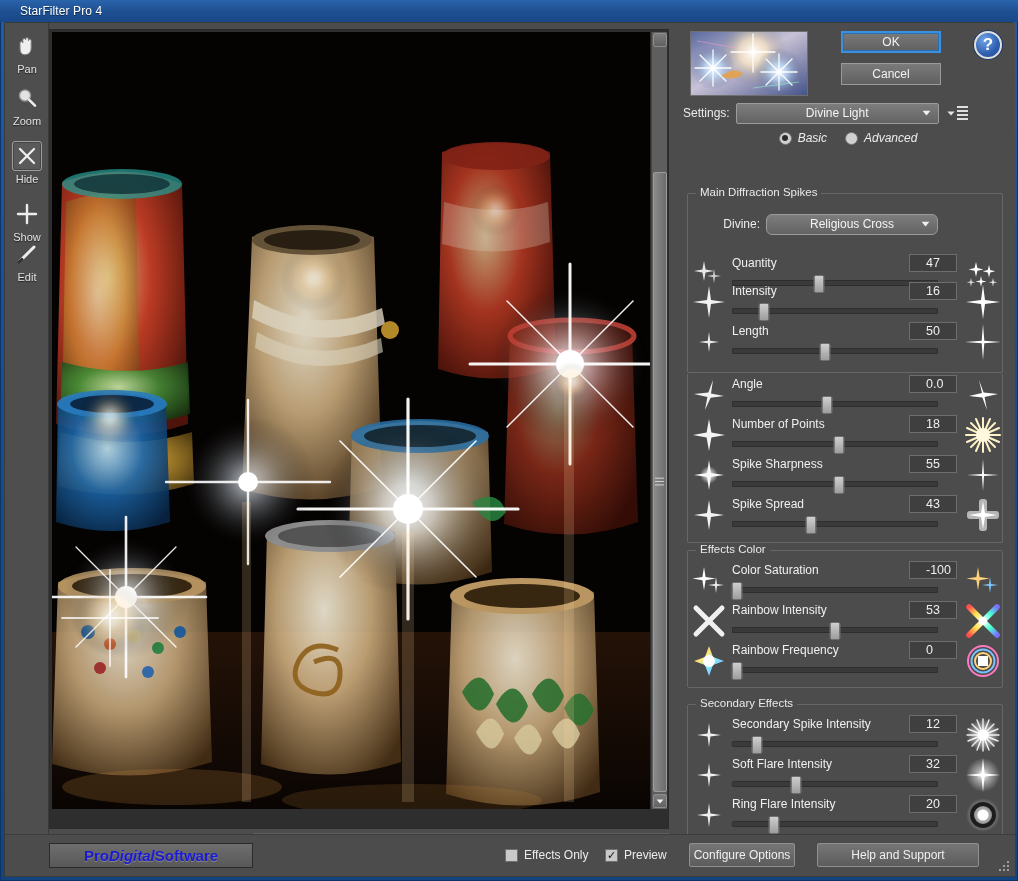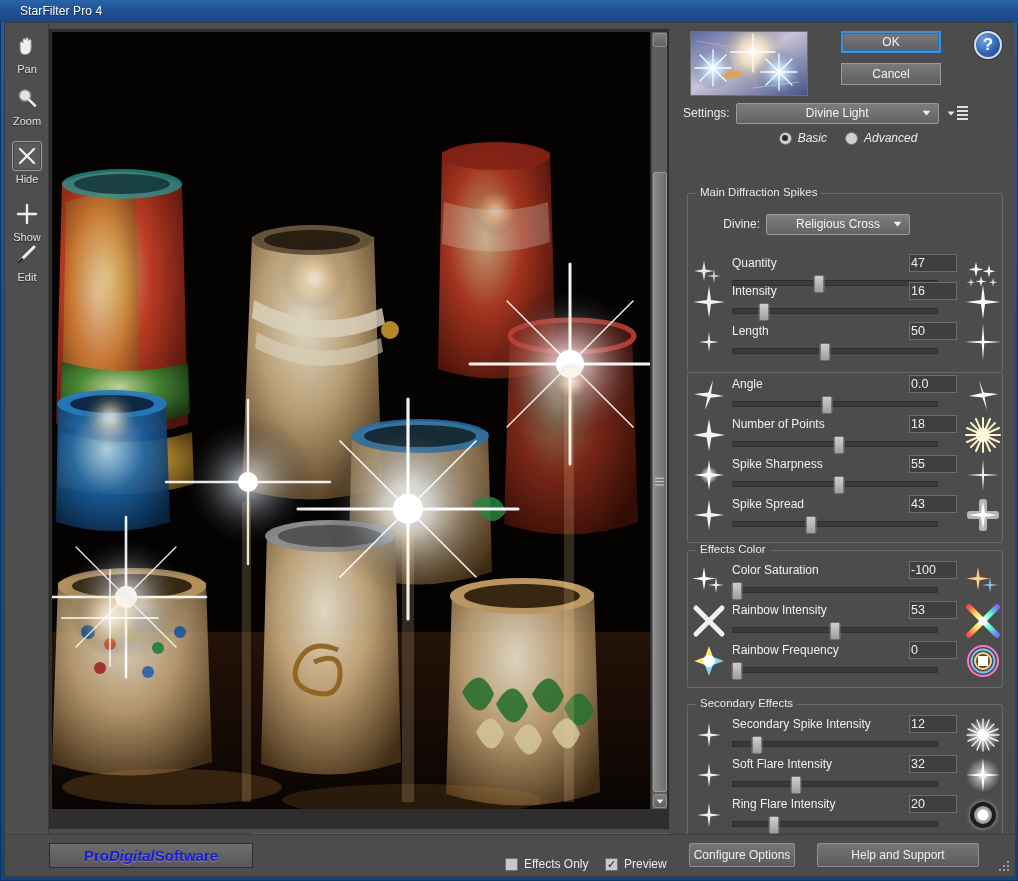--- a/index.html
+++ b/index.html
@@ -132,21 +132,21 @@
   .brand {
     position: absolute; left: 44px; top: 8px; width: 204px; height: 25px;
     background: linear-gradient(180deg,#6e6e6e,#585858);
     border: 1px solid #2b2b2b;
     display: flex; align-items: center; justify-content: center;
     font-size: 15px; font-weight: bold; color: #1a1ad6; cursor: pointer;
     text-shadow: 0 1px 0 rgba(255,255,255,.25);
   }
   .brand em { font-style: italic; }
   .chk-row {
-    position: absolute; top: 22px; display: flex; align-items: center; gap: 6px;
+    position: absolute; top: 13px; display: flex; align-items: center; gap: 6px;
     cursor: pointer;
   }
   .chkbox {
     width: 13px; height: 13px; background: #c9c9c9;
     border: 1px solid #707070;
     display: flex; align-items: center; justify-content: center;
     font-size: 11px; color: #111; line-height: 1;
   }
   .chk-label { font-size: 12px; color: #ececec; }
   .fbtn {
@@ -244,40 +244,40 @@
   }
   .g-main { top: 170px; height: 180px; }
   .g-color { top: 527px; height: 138px; }
   .g-second { top: 681px; height: 140px; }
 
   .effect-row {
     position: absolute; left: 10px; top: 18px; width: 295px; height: 24px;
     display: flex; align-items: center;
   }
   .effect-lbl { font-size: 12px; color: #ececec; width: 62px; text-align: right; margin-right: 6px; }
-  .effect-combo { width: 144px; }
+  .effect-combo { width: 172px; border-radius: 6px; }
 
   
   .srow { position: absolute; left: 0; width: 316px; height: 40px; }
   .s-lico, .s-rico {
     position: absolute; width: 38px; height: 38px;
     display: flex; align-items: center; justify-content: center;
   }
   .s-lico { left: 2px; top: 1px; }
   .s-rico { right: 2px; top: 1px; }
   .s-name {
     position: absolute; left: 44px; top: 2px;
     font-size: 12px; color: #f0f0f0;
   }
   .s-val {
     position: absolute; right: 47px; top: 0px;
     width: 48px; height: 18px;
     background: #3f3f3f; border: 1px solid #6d6d6d;
     color: #eeeeee; font-size: 12.5px;
-    display: flex; align-items: center; padding-left: 1px;
+    display: flex; align-items: center; padding-left: 16px;
     cursor: text;
   }
   .s-track {
     position: absolute; left: 44px; top: 26px; width: 206px; height: 6px;
     background: #3a3a3a; border: 1px solid #2e2e2e; border-radius: 1px;
   }
   .s-thumb {
     position: absolute; top: -6px; width: 11px; height: 18px;
     background: linear-gradient(180deg,#cfcfcf,#9d9d9d);
     border: 1px solid #707070; border-radius: 2px;

